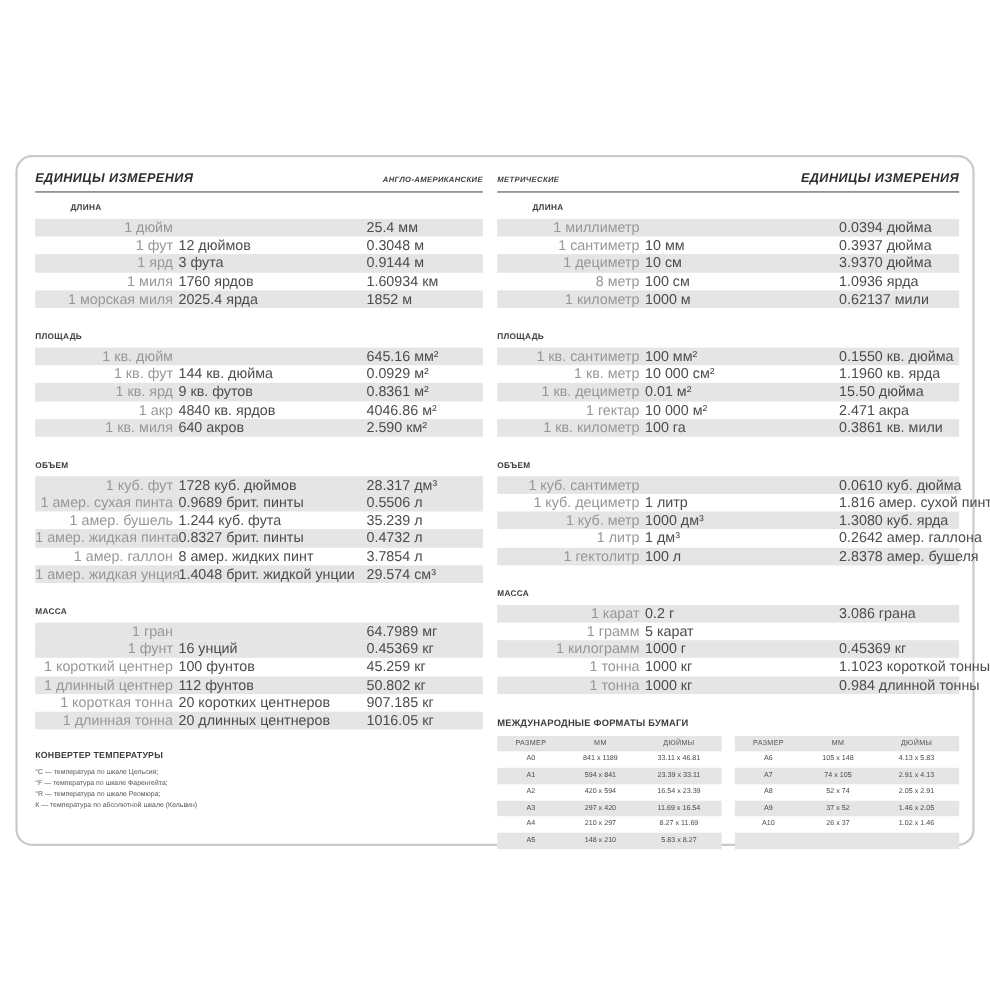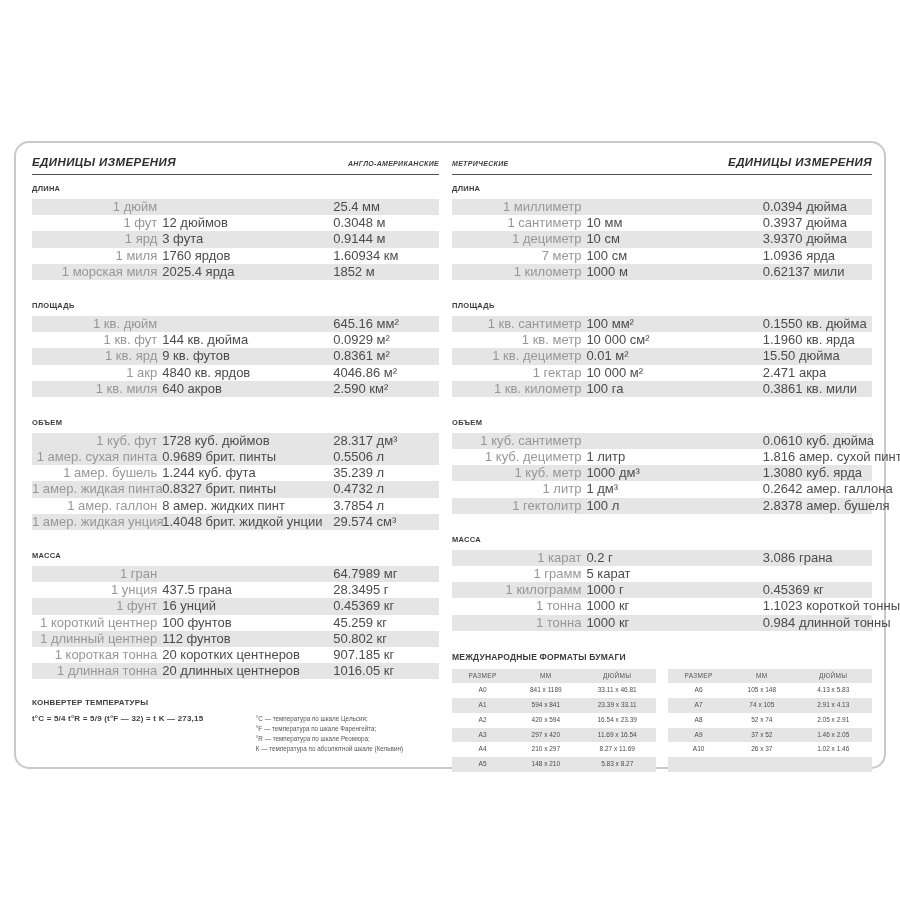--- a/index.html
+++ b/index.html
@@ -22,21 +22,21 @@
   .col-head{
     display:flex;justify-content:space-between;align-items:flex-end;
     height:23px;box-sizing:border-box;padding-bottom:6px;
     border-bottom:1.5px solid #4f4f4f;
     font-style:italic;
   }
   .big-title{font-size:11.5px;font-weight:bold;color:#2e2e2e;letter-spacing:0.4px;}
   .small-sub{font-size:7px;font-weight:bold;color:#3f3f3f;letter-spacing:0.3px;padding-bottom:1px;}
 
   .sections .sec-heading{font-size:7.5px;font-weight:bold;color:#3c3c3c;margin:21px 0 6px;letter-spacing:0.3px;}
-  .sections .sec-heading:first-child{margin-top:9px;}
+  .sections .sec-heading:first-child{margin-top:9px;margin-left:32px;}
 
   .urow{display:grid;grid-template-columns:32% 42% 26%;height:16.2px;line-height:16.2px;font-size:13px;}
   .stripe{background:#e5e5e5;}
   .c1{text-align:right;padding-right:5px;color:#979797;white-space:nowrap;}
   .c2{text-align:left;color:#4c4c4c;white-space:nowrap;}
   .c3{text-align:left;color:#4c4c4c;white-space:nowrap;}
 
   .temp-heading{font-size:8px;font-weight:bold;color:#3c3c3c;margin:19px 0 7px;letter-spacing:0.2px;}
   .temp-body{display:flex;}
   .temp-formula{width:55%;font-size:8px;font-weight:bold;color:#3f3f3f;letter-spacing:0.2px;}
@@ -150,25 +150,20 @@
               <div class="c3">29.574 см³</div>
             </div>
           </div>
           <div class="sec-heading">МАССА</div>
           <div class="utable">
             <div class="urow stripe">
               <div class="c1">1 гран</div>
               <div class="c2"></div>
               <div class="c3">64.7989 мг</div>
             </div>
-            <div class="urow">
-              <div class="c1">1 унция</div>
-              <div class="c2">437.5 грана</div>
-              <div class="c3">28.3495 г</div>
-            </div>
             <div class="urow stripe">
               <div class="c1">1 фунт</div>
               <div class="c2">16 унций</div>
               <div class="c3">0.45369 кг</div>
             </div>
             <div class="urow">
               <div class="c1">1 короткий центнер</div>
               <div class="c2">100 фунтов</div>
               <div class="c3">45.259 кг</div>
             </div>
@@ -186,21 +181,20 @@
               <div class="c1">1 длинная тонна</div>
               <div class="c2">20 длинных центнеров</div>
               <div class="c3">1016.05 кг</div>
             </div>
           </div>
         </div>
 
       <div>
         <div class="temp-heading">КОНВЕРТЕР ТЕМПЕРАТУРЫ</div>
         <div class="temp-body">
-          <div class="temp-formula">t°C = 5/4 t°R = 5/9 (t°F — 32) = t K — 273,15</div>
           <div class="temp-notes">
               <div class="note-line">°C — температура по шкале Цельсия;</div>
               <div class="note-line">°F — температура по шкале Фаренгейта;</div>
               <div class="note-line">°R — температура по шкале Реомюра;</div>
               <div class="note-line">К — температура по абсолютной шкале (Кельвин)</div>
             </div>
         </div>
       </div>
     </div>
 
@@ -221,21 +215,21 @@
               <div class="c1">1 сантиметр</div>
               <div class="c2">10 мм</div>
               <div class="c3">0.3937 дюйма</div>
             </div>
             <div class="urow stripe">
               <div class="c1">1 дециметр</div>
               <div class="c2">10 см</div>
               <div class="c3">3.9370 дюйма</div>
             </div>
             <div class="urow">
-              <div class="c1">7 метр</div>
+              <div class="c1">8 метр</div>
               <div class="c2">100 см</div>
               <div class="c3">1.0936 ярда</div>
             </div>
             <div class="urow stripe">
               <div class="c1">1 километр</div>
               <div class="c2">1000 м</div>
               <div class="c3">0.62137 мили</div>
             </div>
           </div>
           <div class="sec-heading">ПЛОЩАДЬ</div>

